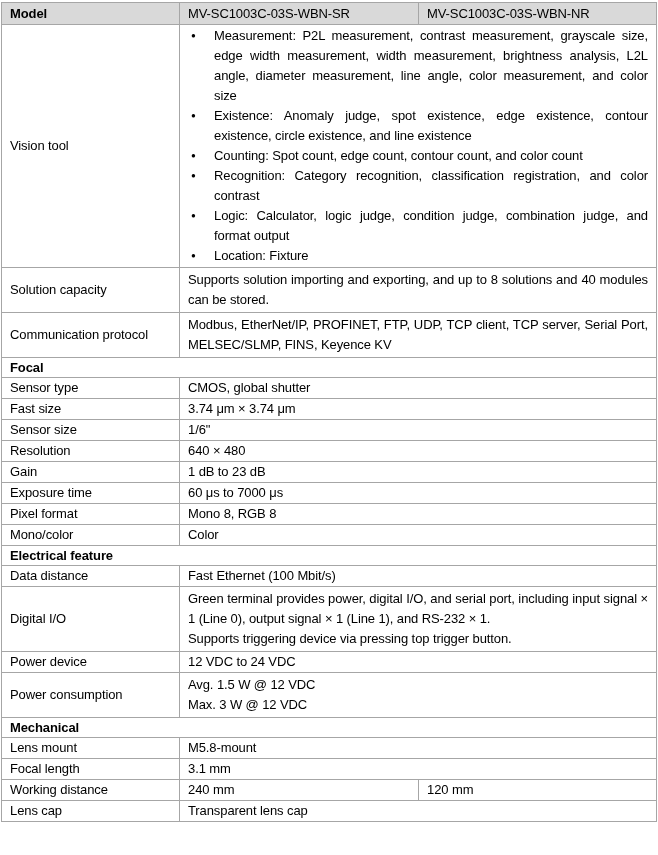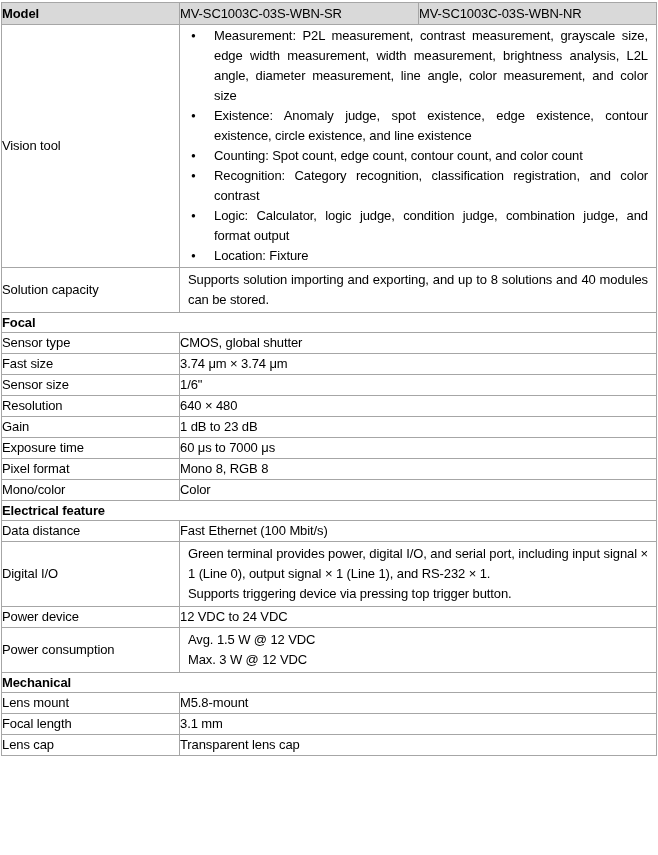--- a/index.html
+++ b/index.html
@@ -17,21 +17,21 @@
   table.spec {
     width: 655px;
     border-collapse: collapse;
     table-layout: fixed;
     font-size: 13px;
     letter-spacing: -0.1px;
   }
   td {
     border: 1px solid #a6a6a6;
     vertical-align: middle;
-    padding: 0 0;
+    padding: 0 8px;
     line-height: 20px;
     overflow: hidden;
   }
   tr.model-row td {
     background: #d9d9d9;
     height: 21px;
   }
   tr.model-row td.lbl { font-weight: bold; }
   tr.section-row td {
     font-weight: bold;
@@ -109,20 +109,24 @@
           <span class="bullet-text">Location: Fixture</span>
         </div>
       </td>
     </tr>
 
     <tr>
       <td>Solution capacity</td>
       <td colspan="2" class="val-multi">Supports solution importing and exporting, and up to 8 solutions and 40 modules can be stored.</td>
     </tr>
 
+    <tr>
+      <td>Communication protocol</td>
+      <td colspan="2" class="val-multi">Modbus, EtherNet/IP, PROFINET, FTP, UDP, TCP client, TCP server, Serial Port, MELSEC/SLMP, FINS, Keyence KV</td>
+    </tr>
 
     <tr class="section-row">
       <td colspan="3">Focal</td>
     </tr>
 
     <tr class="single">
       <td>Sensor type</td>
       <td colspan="2">CMOS, global shutter</td>
     </tr>
     <tr class="single">
@@ -190,18 +194,23 @@
 
     <tr class="single">
       <td>Lens mount</td>
       <td colspan="2">M5.8-mount</td>
     </tr>
     <tr class="single">
       <td>Focal length</td>
       <td colspan="2">3.1 mm</td>
     </tr>
     <tr class="single">
+      <td>Working distance</td>
+      <td>240 mm</td>
+      <td>120 mm</td>
+    </tr>
+    <tr class="single">
       <td>Lens cap</td>
       <td colspan="2">Transparent lens cap</td>
     </tr>
   </tbody>
     </table>
 </div>
 
 </body></html>

